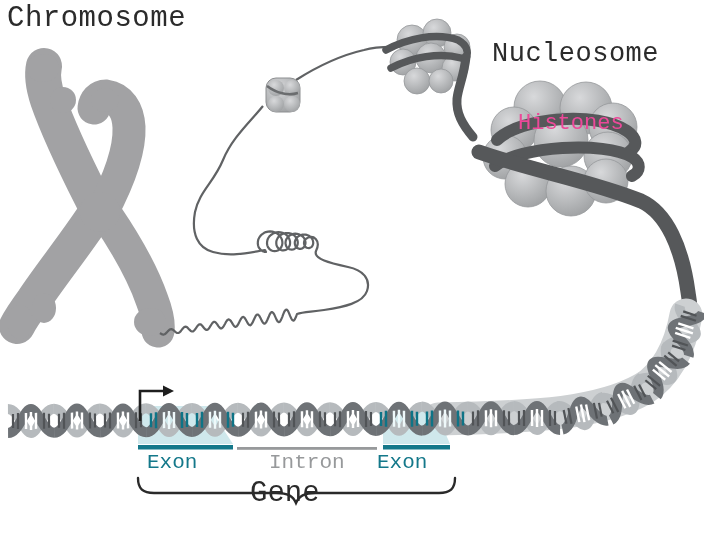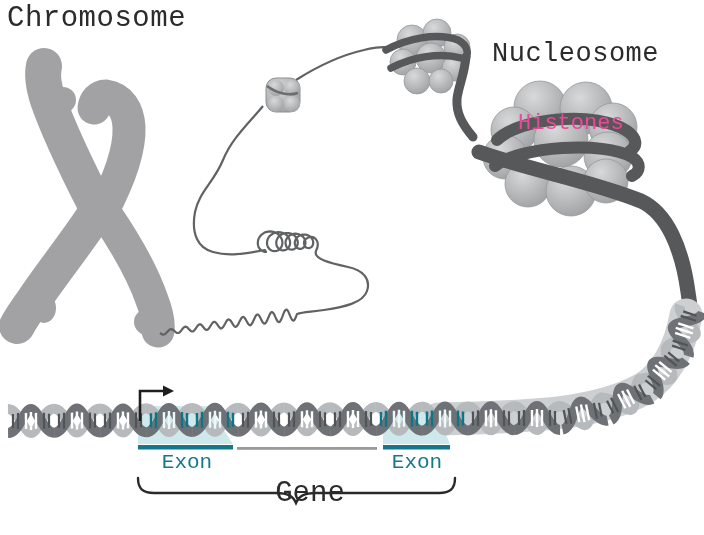--- a/index.html
+++ b/index.html
@@ -2,21 +2,21 @@
 <html style="--teal: #14788a; --intron-gray: #97999b; --text-dark: #2b2b2b;"><head>
 <meta charset="utf-8">
 <style>
   html,body{margin:0;padding:0;background:#ffffff;}
   .stage{
     position:relative;width:704px;height:535px;background:#ffffff;
     font-family:Liberation Mono, monospace;overflow:hidden;padding-left:41px;
   }
   .stage svg{position:absolute;left:0;top:0;}
   .lbl{position:absolute;white-space:nowrap;line-height:1;color:var(--text-dark,#2b2b2b);}
-  .lbl.center{text-align:center;}
+  .lbl.center{text-align:left;}
   .teal{color:var(--teal,#14788a);}
   .grayTxt{color:var(--intron-gray,#97999b);}
   .tealFill{fill:var(--teal,#14788a);}
   #lbl-chromosome{left:7px;top:4px;font-size:29px;letter-spacing:.5px;}
   #lbl-nucleosome{left:492px;top:41px;font-size:27px;letter-spacing:.5px;}
   #lbl-histones{left:518px;top:113px;font-size:22px;color:#ec4899;}
   #lbl-dna{left:570px;top:291px;font-size:28px;letter-spacing:1px;}
   #lbl-exon1{left:147px;top:452px;width:80px;font-size:21px;}
   #lbl-intron{left:269px;top:452px;width:80px;font-size:21px;}
   #lbl-exon2{left:377px;top:452px;width:80px;font-size:21px;}
@@ -162,16 +162,17 @@
     <polygon points="163,385.5 174,391 163,396.5" fill="#1e1e1e"></polygon>
   </g>
 
   <path d="M138,478 C138,489 143,493 154,493 L276,493 C288,493 293,496 296,503 C299,496 304,493 316,493 L439,493 C450,493 455,489 455,478" fill="none" stroke="#2a2a2a" stroke-width="2.4" stroke-linecap="round"></path>
 </svg>
 
 <div class="lbl" id="lbl-chromosome">Chromosome</div>
 <div class="lbl" id="lbl-nucleosome">Nucleosome</div>
 <div class="lbl" id="lbl-histones">Histones</div>
 <div class="lbl center teal" id="lbl-exon1">Exon</div>
+<div class="lbl center grayTxt" id="lbl-intron">Intron</div>
 <div class="lbl center teal" id="lbl-exon2">Exon</div>
 <div class="lbl center" id="lbl-gene">Gene</div>
 
 </div>
 
 </body></html>

